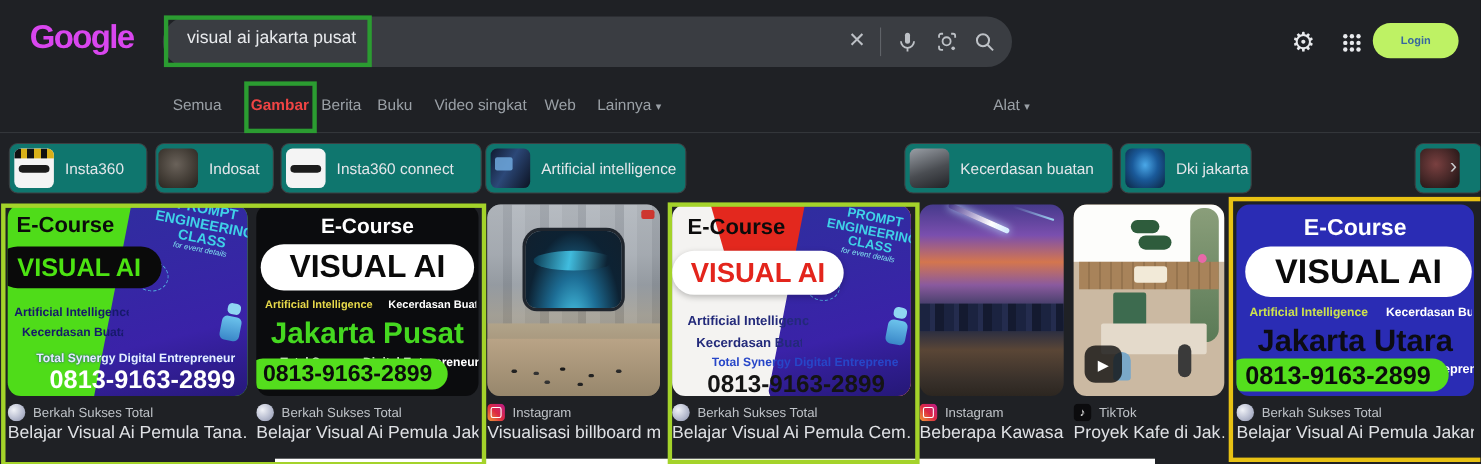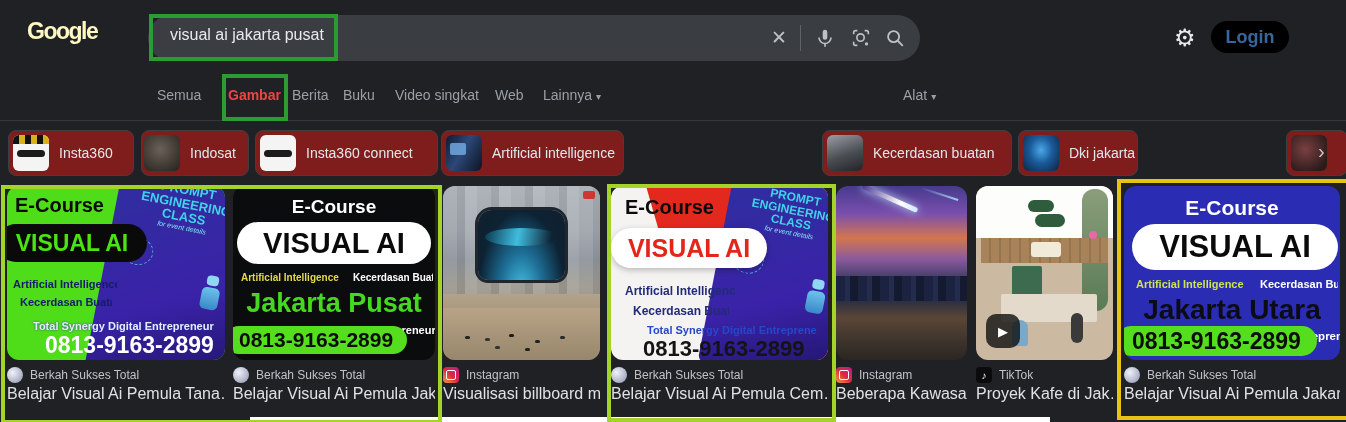--- a/index.html
+++ b/index.html
@@ -1,40 +1,40 @@
 <!DOCTYPE html>
 <html><head>
 <meta charset="utf-8">
 <style>
   html,body{margin:0;padding:0;background:#17181b;}
   #app{position:relative;width:1346px;height:422px;background:#1f2125;overflow:hidden;
        font-family:"Liberation Sans",sans-serif;color:#e8eaed;}
   .abs{position:absolute;}
   
-  .logo{left:27px;top:18px;font-size:23px;font-weight:700;letter-spacing:-1.5px;color:#fef9c3;}
+  .logo{left:27px;top:18px;font-size:30px;font-weight:700;letter-spacing:-1.5px;color:#d946ef;}
   .searchbar{left:148px;top:15px;width:772px;height:46px;background:#3a3d42;border-radius:23px;}
   .query{left:170px;top:26px;font-size:16px;color:#e8eaed;}
   .sb-ico{top:27px;width:22px;height:22px;color:#bdc1c6;}
   .sb-div{left:800px;top:25px;width:1px;height:26px;background:#5f6368;}
   .xicon{font-size:19px;line-height:22px;text-align:center;color:#bdc1c6;}
   .gear{left:1174px;top:24px;font-size:24px;color:#e8eaed;}
   .grid-ico{left:1221px;top:31px;width:4px;height:4px;border-radius:50%;background:#e8eaed;
     box-shadow:6px 0 #e8eaed,12px 0 #e8eaed,0 6px #e8eaed,6px 6px #e8eaed,12px 6px #e8eaed,
                0 12px #e8eaed,6px 12px #e8eaed,12px 12px #e8eaed;}
-  .login{left:1211px;top:21px;width:78px;height:32px;background:#000000;border-radius:16px;
-         color:#38679f;font-size:18px;font-weight:700;display:flex;align-items:center;justify-content:center;}
+  .login{left:1248px;top:21px;width:78px;height:32px;background:#bef264;border-radius:16px;
+         color:#38679f;font-size:10px;font-weight:700;display:flex;align-items:center;justify-content:center;}
   
   .tab{top:87px;font-size:14px;color:#9aa0a6;}
   .tab.active{color:#ef4444;font-weight:700;}
   .dd{font-size:10px;color:#9aa0a6;margin-left:4px;}
   .tabline{left:0;top:120px;width:1346px;height:1px;background:#33363a;}
   
   .ann{border-style:solid;border-width:4px;background:transparent;z-index:50;}
   
-  .chip{top:130px;height:44px;background:#7f1d1d;border:1px solid #3c4043;border-radius:8px;
+  .chip{top:130px;height:44px;background:#0f766e;border:1px solid #3c4043;border-radius:8px;
         display:flex;align-items:center;overflow:hidden;}
   .chip-th{width:36px;height:36px;border-radius:6px;margin:0 10px 0 4px;flex:0 0 auto;overflow:hidden;position:relative;}
   .chip-lb{font-size:14px;color:#e4e6ea;white-space:nowrap;padding-right:14px;}
   .chev{left:1318px;top:140px;font-size:20px;color:#c7cacd;}
   
   .th-insta{background:#f4f4f4;}
   .th-insta .cam{position:absolute;left:4px;top:15px;width:28px;height:7px;border-radius:4px;background:#1c1c1c;}
   .th-insta .pack{position:absolute;left:0;top:0;width:100%;height:9px;background:repeating-linear-gradient(90deg,#111 0 6px,#d8b018 6px 12px);}
   .th-indosat{background:radial-gradient(circle at 45% 40%,#6a625a 0%,#433d36 55%,#24211d 100%);}
   .th-ai{background:linear-gradient(120deg,#101a30 0%,#2c4878 45%,#0c1322 100%);}

